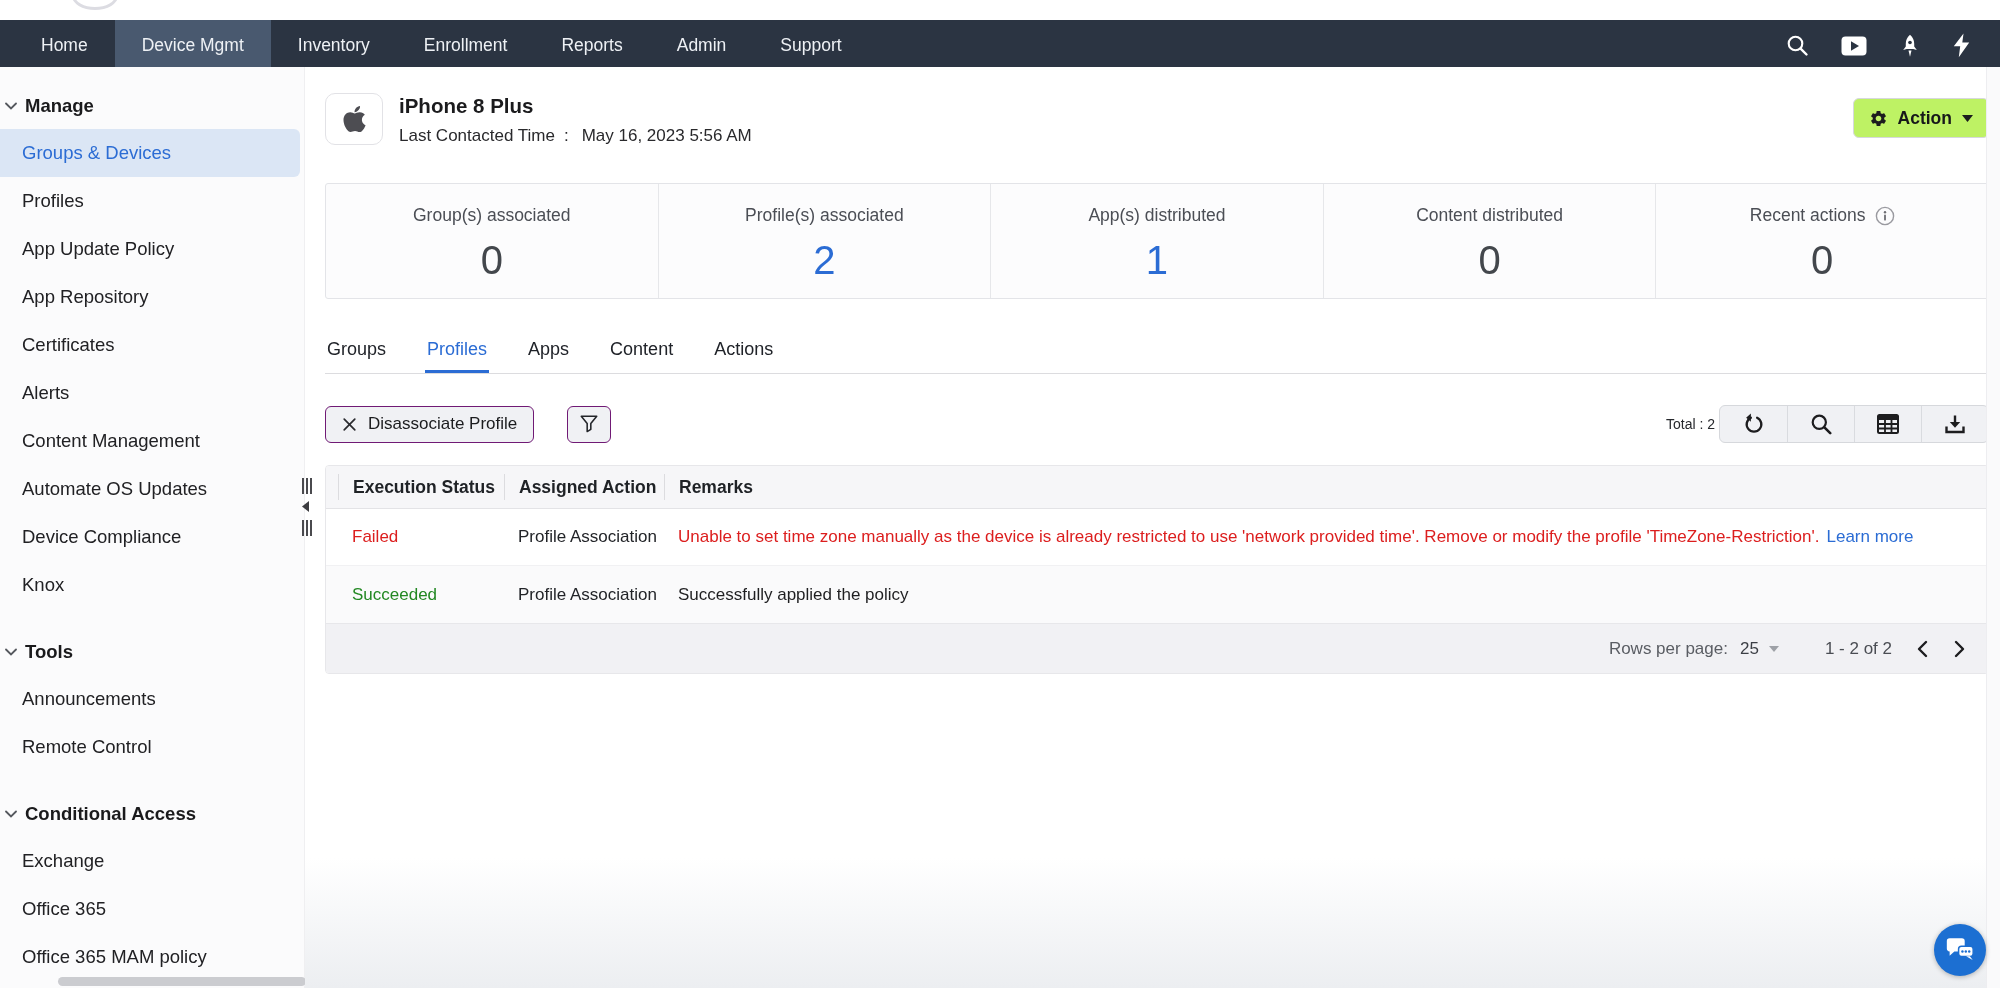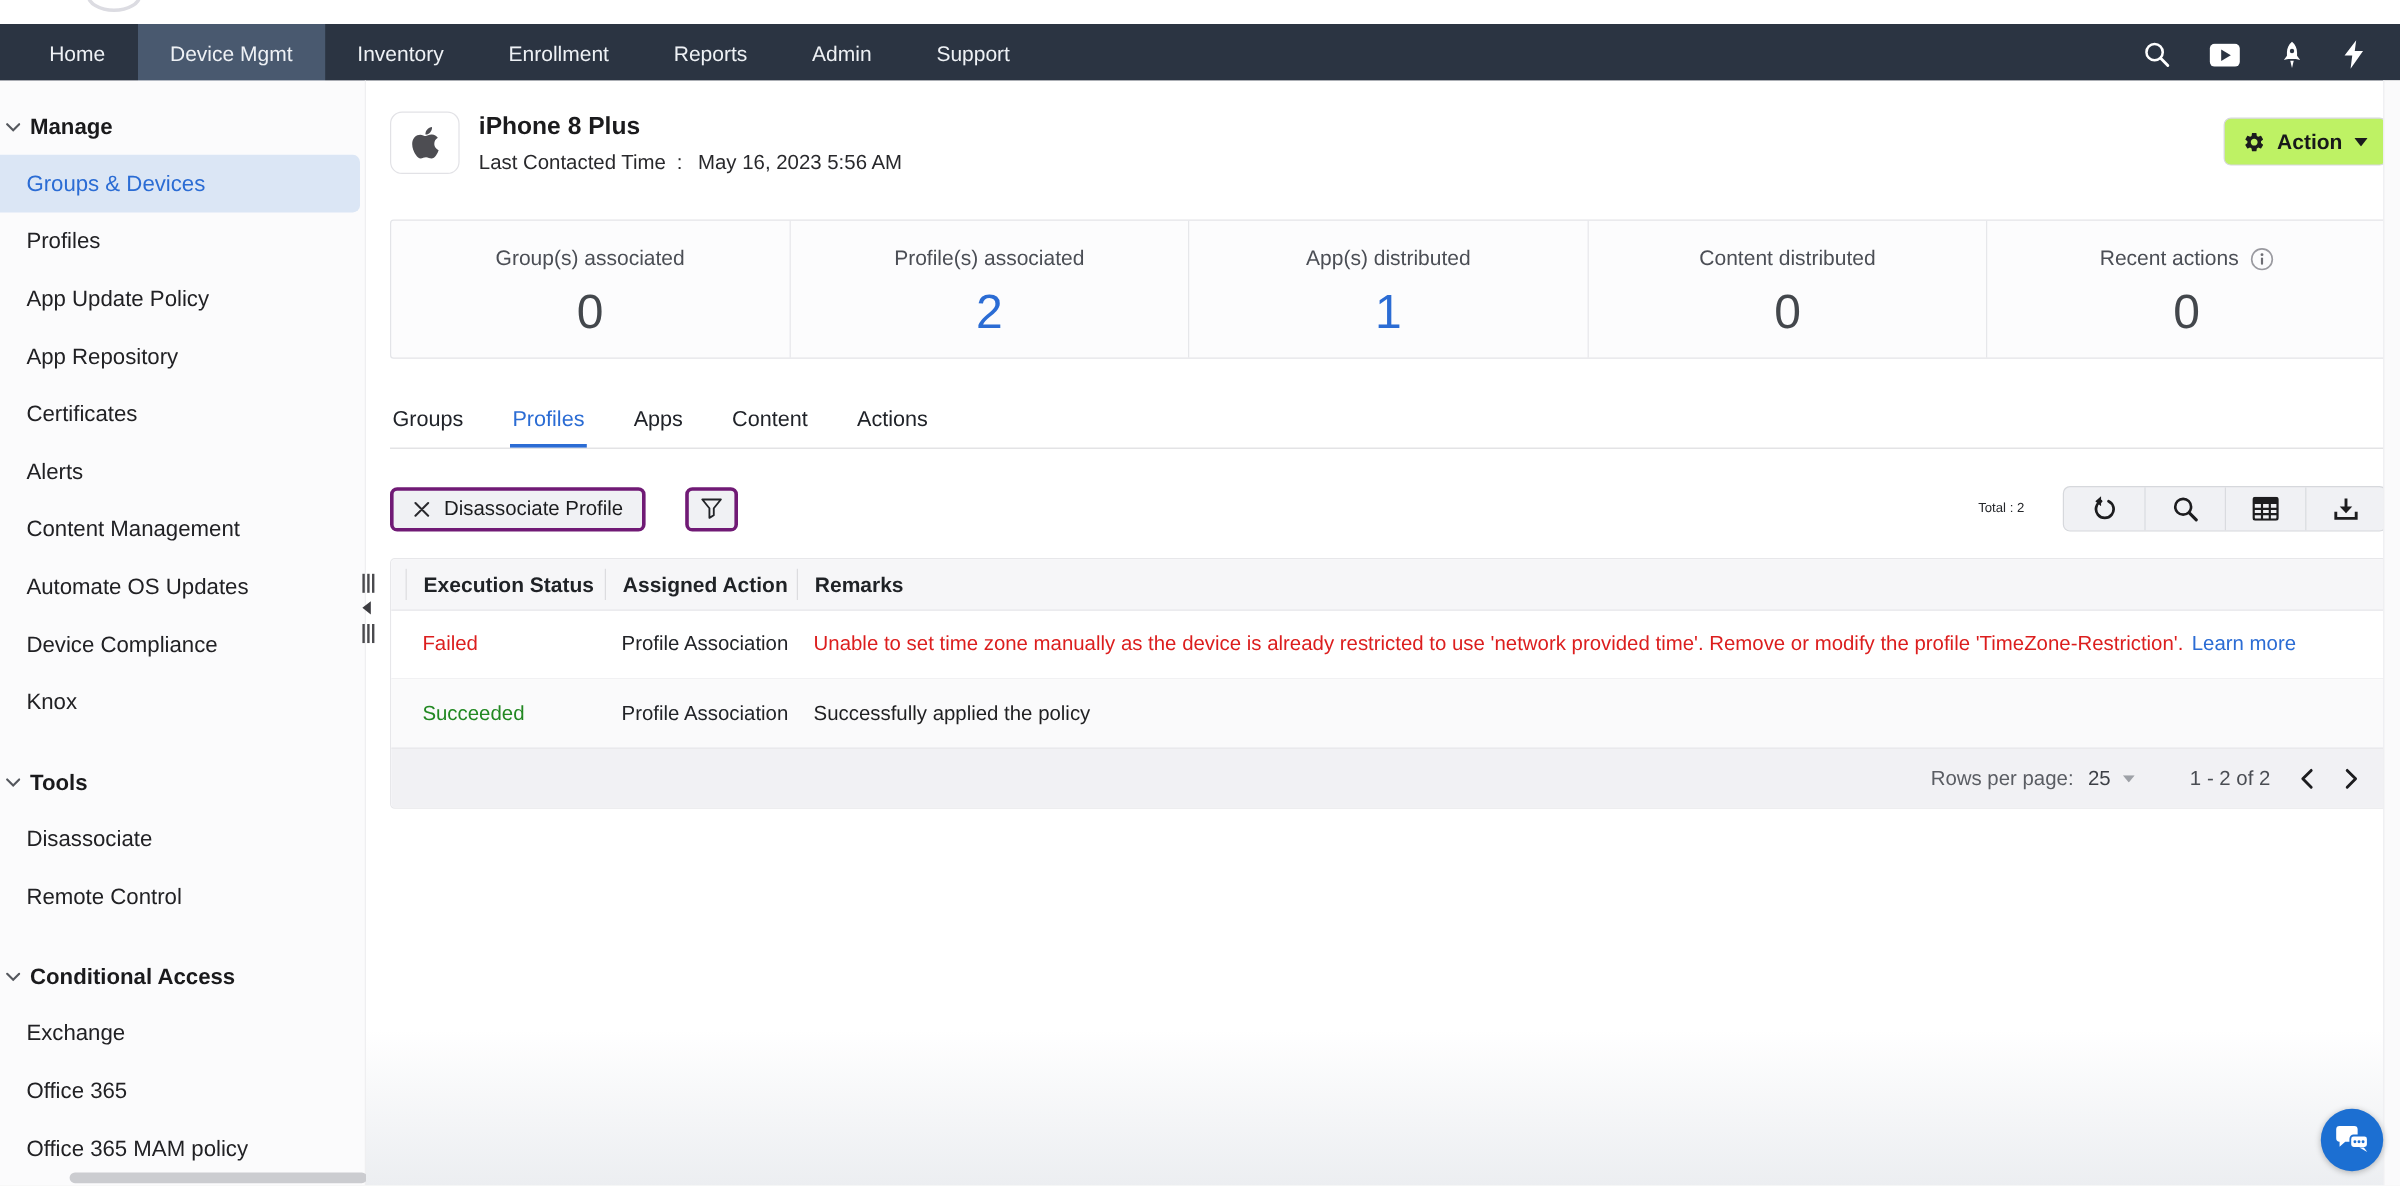--- a/index.html
+++ b/index.html
@@ -57,24 +57,24 @@
   .stat-value { margin-top: 12px; font-size: 40px; color: #43474c; }
   .stat-value.link { color: #2b6cd4; cursor: pointer; }
 
   
   .tabs { margin-top: 30px; border-bottom: 1px solid #dcdcdf; display: flex; height: 45px; }
   .tab { margin-right: 37px; font-size: 18px; color: #202329; display: flex; align-items: center; border-bottom: 3px solid transparent; padding: 0 2px; cursor: pointer; }
   .tab.active { color: #2b6cd4; border-bottom-color: #2b6cd4; }
 
   
   .toolbar { margin-top: 31px; display: flex; align-items: center; height: 38px; }
-  .btn { height: 37px; display: inline-flex; align-items: center; gap: 11px; background: #f0f1f4; border: 3px solid #701a75; border-radius: 6px; font-size: 17px; color: #1b1c1e; padding: 0 16px; cursor: pointer; }
+  .btn { height: 37px; display: inline-flex; align-items: center; gap: 11px; background: #f0f1f4; border: 1px solid #701a75; border-radius: 6px; font-size: 17px; color: #1b1c1e; padding: 0 16px; cursor: pointer; }
   .filter-btn { width: 44px; justify-content: center; margin-left: 33px; padding: 0; }
   .toolbar-right { margin-left: auto; display: flex; align-items: center; }
-  .total { font-size: 11px; color: #26282c; margin-right: 32px; }
+  .total { font-size: 14px; color: #26282c; margin-right: 4px; }
   .icon-group { display: flex; height: 38px; border: 1px solid #d6d8dc; border-radius: 6px; background: #f0f1f4; overflow: hidden; }
   .icon-group .seg { width: 67px; display: flex; align-items: center; justify-content: center; border-left: 1px solid #d9dbdf; cursor: pointer; }
   .icon-group .seg:first-child { border-left: none; }
 
   
   .table { margin-top: 22px; border: 1px solid #e7e7ea; border-radius: 4px; overflow: hidden; background: #fff; }
   .thead { display: flex; align-items: center; height: 43px; background: #f6f6f8; border-bottom: 1px solid #e3e3e6; font-size: 17.5px; font-weight: 600; color: #1f2226; }
   .th { display: flex; align-items: center; height: 26px; border-left: 1px solid #dcdcdf; padding-left: 14px; }
   .th0 { width: 166px; margin-left: 12px; }
   .th1 { width: 160px; }
@@ -163,21 +163,21 @@
     <div class="side-item">Knox</div>
     <div class="side-gap"></div>
     <div class="side-section-title">
       <span class="chev">
           <svg width="12" height="8" viewBox="0 0 12 8">
             <path d="M1 1.5 L6 6.5 L11 1.5" fill="none" stroke="#55585e" stroke-width="1.8" stroke-linecap="round"></path>
           </svg>
         </span>
       <span>Tools</span>
     </div>
-    <div class="side-item">Disassociate</div>
+    <div class="side-item">Announcements</div>
     <div class="side-item">Remote Control</div>
     <div class="side-gap"></div>
     <div class="side-section-title">
       <span class="chev">
           <svg width="12" height="8" viewBox="0 0 12 8">
             <path d="M1 1.5 L6 6.5 L11 1.5" fill="none" stroke="#55585e" stroke-width="1.8" stroke-linecap="round"></path>
           </svg>
         </span>
       <span>Conditional Access</span>
     </div>

